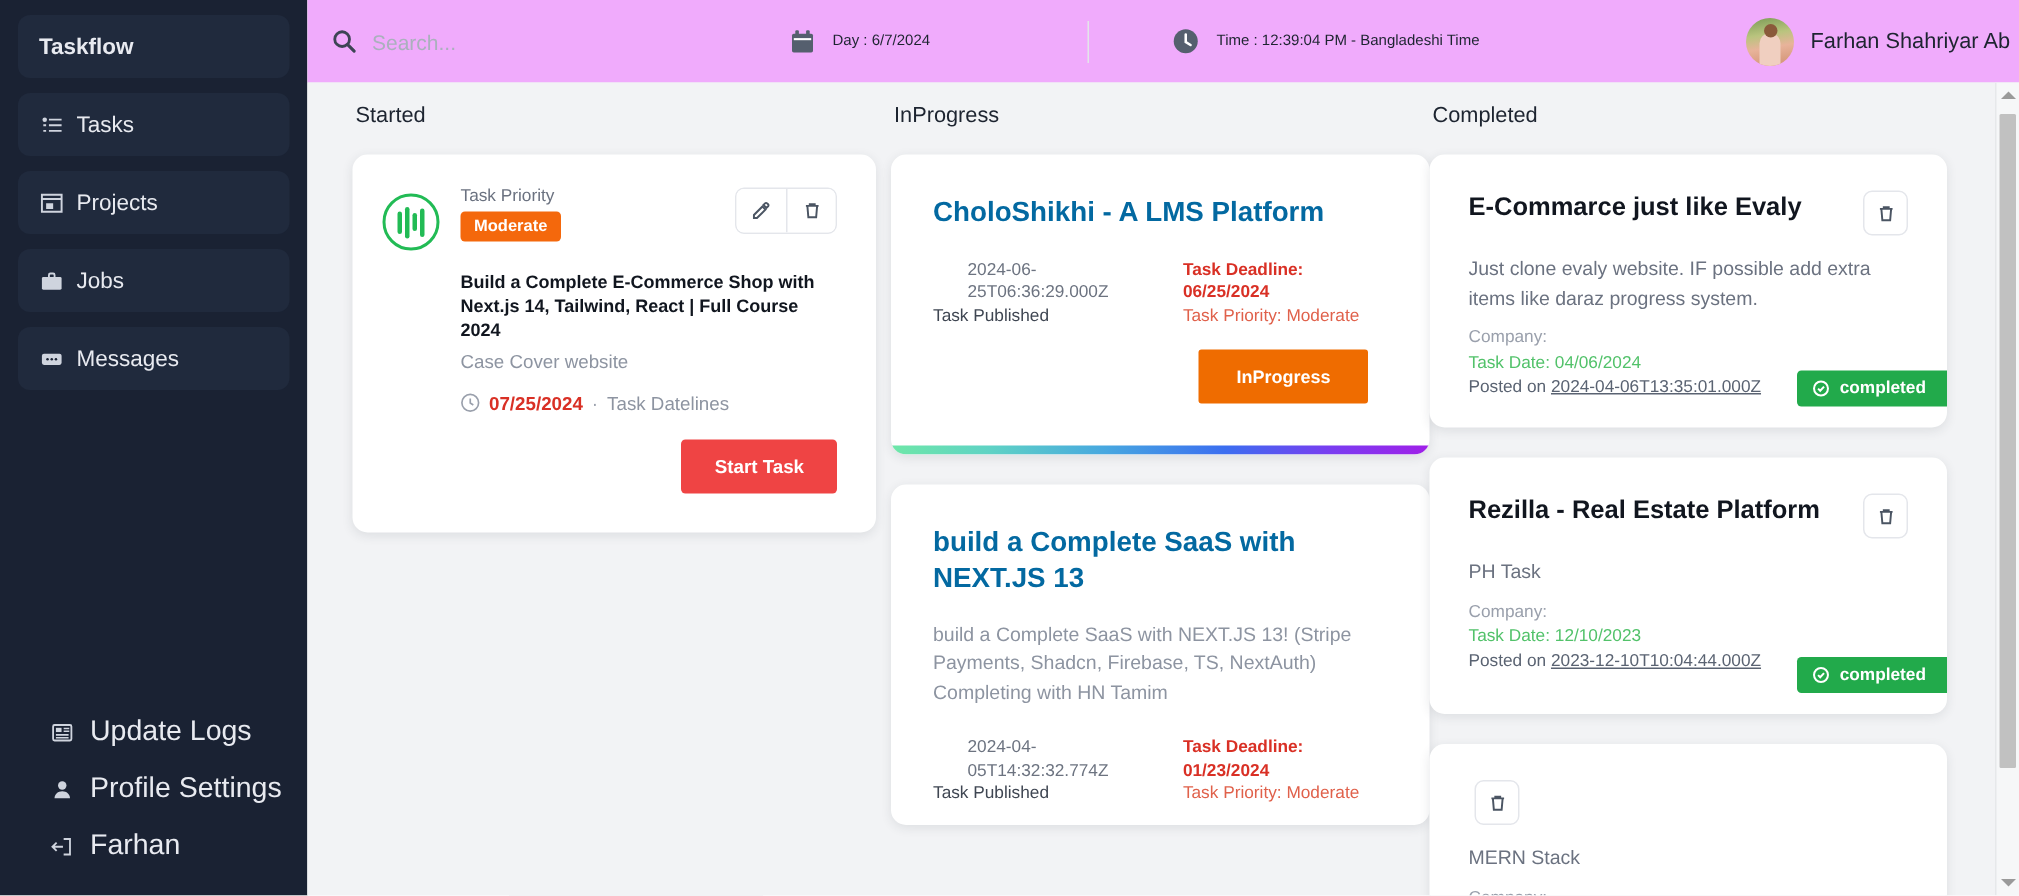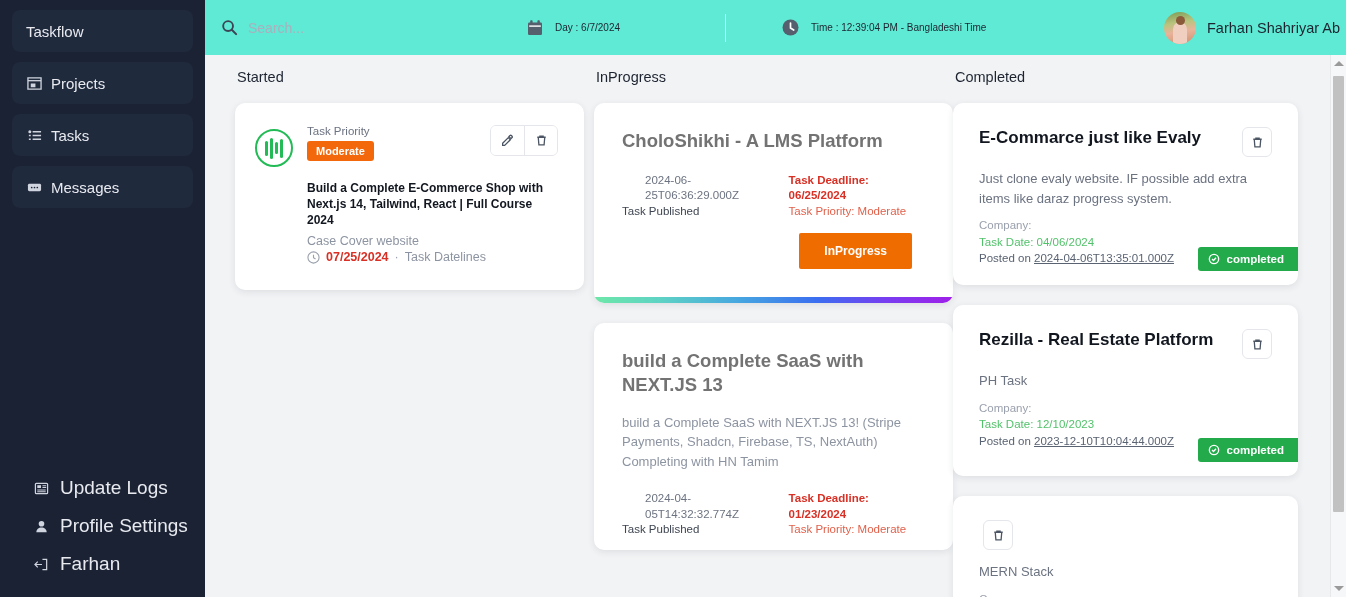--- a/index.html
+++ b/index.html
@@ -21,20 +21,21 @@
   }
   .brand {
     background: #202a3d;
     border-radius: 8px;
     height: 42px;
     display: flex; align-items: center;
     padding-left: 14px;
     color: #e8eaf0;
     font-size: 15px;
     margin-bottom: 10px;
+    font-weight: bold;
   }
   .nav-item {
     background: #202a3d;
     border-radius: 8px;
     height: 42px;
     display: flex; align-items: center;
     gap: 9px;
     padding-left: 14px;
     color: #e8eaf0;
     font-size: 15px;
@@ -61,21 +62,21 @@
   
   .main {
     flex: 1 1 auto;
     height: 597px;
     display: flex; flex-direction: column;
     background: #f2f3f5;
     position: relative;
   }
   .topbar {
     height: 55px; flex: 0 0 55px;
-    background: #5eead4;
+    background: #f0abfc;
     display: flex; align-items: center;
     padding: 0 0 0 16px;
   }
   .tb-search { display: flex; align-items: center; gap: 10px; width: 300px; }
   .tb-search .sicon { color: #3d4455; display: flex; }
   .tb-search input {
     border: none; outline: none;
     font-size: 14px; font-family: "Liberation Sans", sans-serif;
     color: #3d4455; width: 240px; background: transparent;
   }
@@ -162,36 +163,36 @@
     display: flex; align-items: center; justify-content: center;
     color: #4b5563;
   }
   .btn-group button + button { border-left: 1px solid #e4e6eb; }
   .btn-group svg { width: 13px; height: 13px; fill: none; stroke: currentColor; stroke-width: 1.6; }
   .st-title {
     font-size: 12px; font-weight: bold; color: #11161f;
     line-height: 1.32; margin: 14px 0 0 52px; max-width: 250px;
   }
   .st-sub { font-size: 12.5px; color: #8d94a1; margin: 6px 0 0 52px; }
-  .st-date-row { display: flex; align-items: flex-end; gap: 6px; margin: 2px 0 0 52px; }
+  .st-date-row { display: flex; align-items: flex-start; gap: 6px; margin: 14px 0 0 52px; }
   .st-date-row .clk { color: #9aa0ac; display: flex; }
   .st-date { font-size: 12.5px; font-weight: bold; color: #d93025; }
   .st-dot { color: #9aa0ac; font-size: 12.5px; }
   .st-dl { font-size: 12.5px; color: #8d94a1; }
   .start-btn {
     display: block; margin: 17px 0 0 auto;
     background: #ef4444; color: #fff;
     border: none; border-radius: 3px;
     padding: 11px 22px; font-size: 12.5px; font-weight: bold;
     cursor: pointer; font-family: "Liberation Sans", sans-serif;
   }
 
   
   .card-ip { padding: 26px 28px 12px 28px; width: 346px; }
-  .ip-title { font-size: 18.5px; font-weight: bold; color: #737373; line-height: 1.28; }
+  .ip-title { font-size: 18.5px; font-weight: bold; color: #0369a1; line-height: 1.28; }
   .ip-desc { font-size: 13px; color: #8d94a1; line-height: 1.5; margin-top: 16px; max-width: 290px; }
   .ip-meta { display: flex; margin-top: 20px; gap: 24px; }
   .ip-pub { font-size: 11.5px; color: #3f4652; line-height: 1.35; }
   .ip-pub .iso { color: #6c7380; margin-left: 23px; }
   .ip-right { font-size: 11.5px; line-height: 1.35; }
   .ip-right .dl { color: #d93025; font-weight: bold; }
   .ip-right .pr { color: #e0614b; }
   .ip-btn {
     display: block; margin: 14px 0 0 auto;
     background: #ef6c00; color: #fff;
@@ -256,39 +257,48 @@
 <div class="app">
 
   <aside class="sidebar">
     <div class="brand">
       <span>Taskflow</span>
     </div>
 
     <div class="nav-item">
       <span class="ico">
         <svg viewBox="0 0 16 16">
+            <circle cx="3" cy="4" r="1.6" fill="currentColor"></circle>
+            <path d="M6 4h9M6 8h9M6 12h9" stroke="currentColor" stroke-width="1.4"></path>
+            <path d="M2 8h2M2 12h2" stroke="currentColor" stroke-width="1.4"></path>
+          </svg>
+      </span>
+      <span>Tasks</span>
+    </div>
+
+    <div class="nav-item">
+      <span class="ico">
+        <svg viewBox="0 0 16 16">
             <path d="M1 2h14v12H1z" fill="none" stroke="currentColor" stroke-width="1.4"></path>
             <path d="M1 5h14" stroke="currentColor" stroke-width="1.4"></path>
             <path d="M4 8h5v4H4z" fill="currentColor"></path>
           </svg>
       </span>
       <span>Projects</span>
     </div>
 
     <div class="nav-item">
       <span class="ico">
         <svg viewBox="0 0 16 16">
-            <circle cx="3" cy="4" r="1.6" fill="currentColor"></circle>
-            <path d="M6 4h9M6 8h9M6 12h9" stroke="currentColor" stroke-width="1.4"></path>
-            <path d="M2 8h2M2 12h2" stroke="currentColor" stroke-width="1.4"></path>
-          </svg>
-      </span>
-      <span>Tasks</span>
-    </div>
-
+            <rect x="1" y="5" width="14" height="9" rx="1" fill="currentColor"></rect>
+            <path d="M6 5V3.5A1 1 0 017 2.5h2a1 1 0 011 1V5" fill="none" stroke="currentColor" stroke-width="1.3"></path>
+          </svg>
+      </span>
+      <span>Jobs</span>
+    </div>
 
     <div class="nav-item">
       <span class="ico">
         <svg viewBox="0 0 16 16">
             <rect x="1" y="4" width="14" height="8" rx="1.5" fill="currentColor"></rect>
             <circle cx="5" cy="8" r="0.9" fill="#1a2233"></circle>
             <circle cx="8" cy="8" r="0.9" fill="#1a2233"></circle>
             <circle cx="11" cy="8" r="0.9" fill="#1a2233"></circle>
           </svg>
       </span>
@@ -414,20 +424,21 @@
                   <svg width="13" height="13" viewBox="0 0 14 14">
                       <circle cx="7" cy="7" r="6" fill="none" stroke="currentColor" stroke-width="1.2"></circle>
                       <path d="M7 4v3.2l2.2 1.4" stroke="currentColor" stroke-width="1.2" fill="none"></path>
                     </svg>
                 </span>
                 <span class="st-date">07/25/2024</span>
                 <span class="st-dot">·</span>
                 <span class="st-dl">Task Datelines</span>
               </div>
 
+              <button class="start-btn">Start Task</button>
             </article>
 
           </div>
         </section>
 
         <section class="col">
           <div class="col-title">InProgress</div>
           <div class="col-body">
 
             <article class="card">

